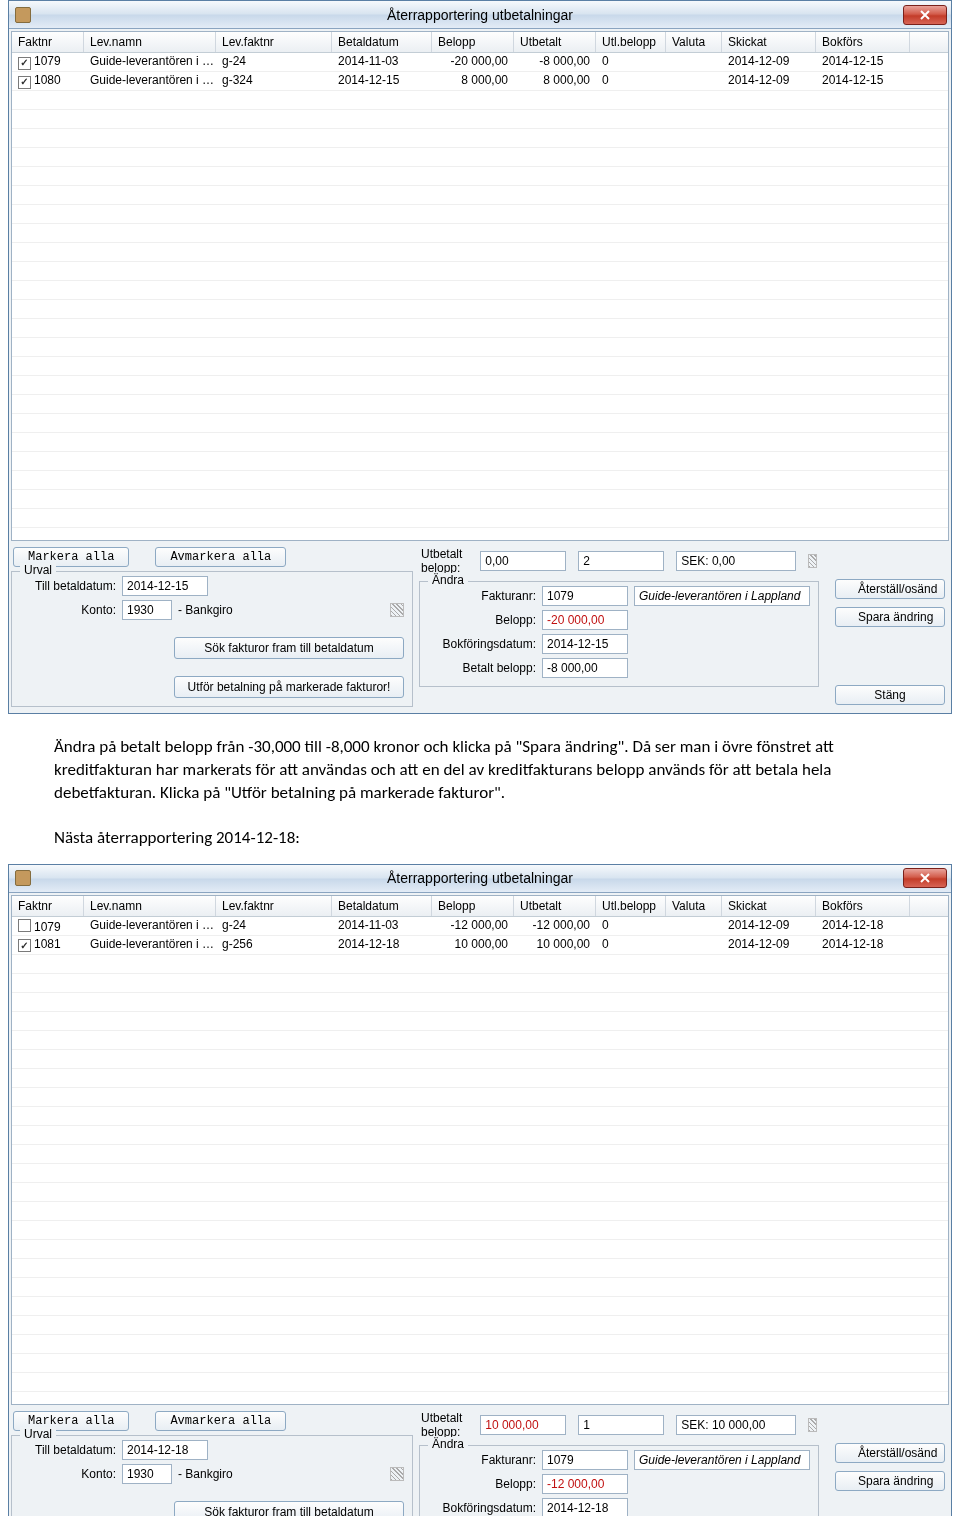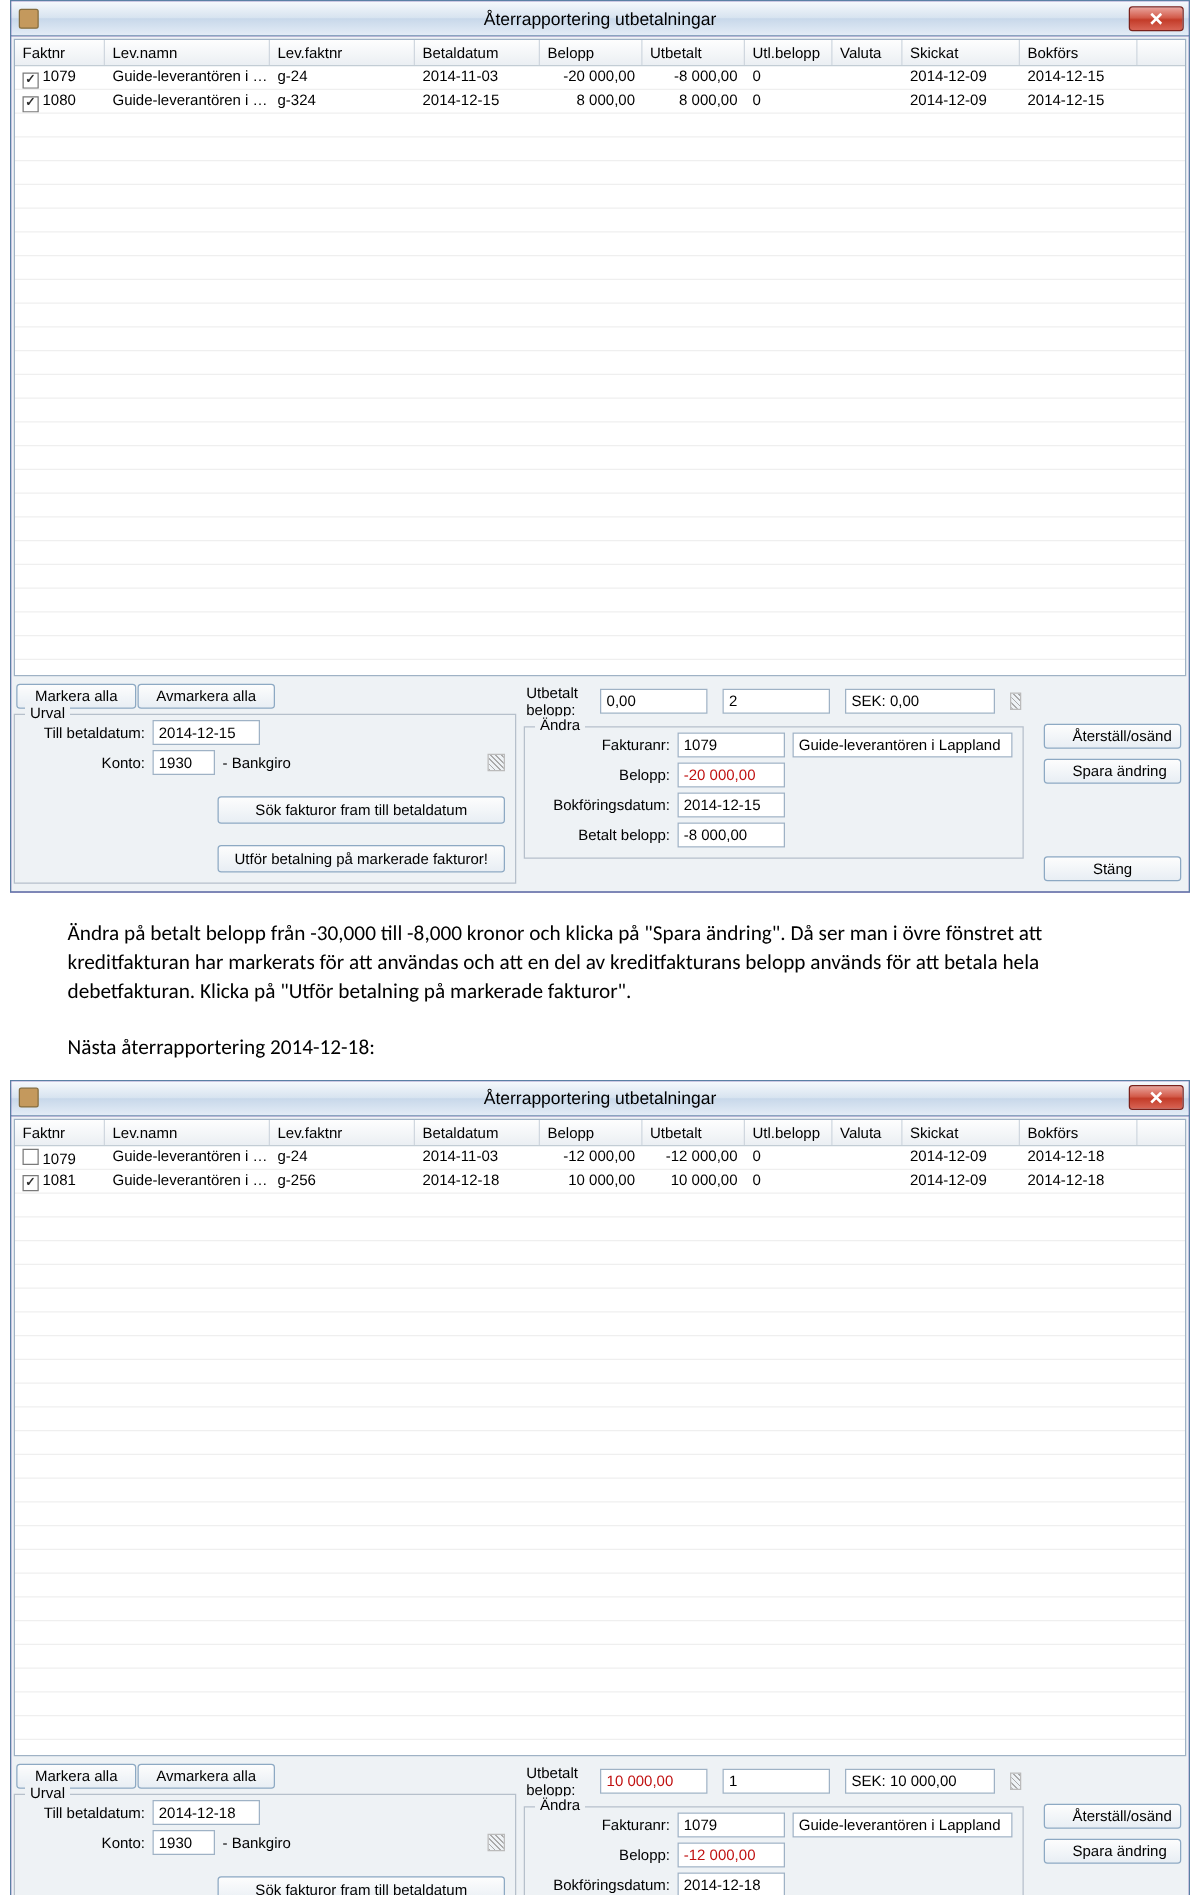--- a/index.html
+++ b/index.html
@@ -7,21 +7,21 @@
     font-family: "Segoe UI", Tahoma, Arial, sans-serif;
     background: #fff;
     width: 960px;
     font-size: 13px;
     color: #000;
   }
   .page { padding: 0 0 30px 0; }
   .window {
     border: 1px solid #5a7fa4;
     margin: 0 8px 4px 8px;
-    background: #4c1d95;
+    background: #0f172a;
   }
   .titlebar {
     height: 28px;
     background: linear-gradient(#f6f9fc, #d8e4f0 48%, #c8d8ea 52%, #e3ecf6);
     border-bottom: 1px solid #8aa4c0;
     display: flex;
     align-items: center;
     position: relative;
   }
   .titlebar .app-icon {
@@ -151,24 +151,24 @@
   .rightcol { width: 130px; display: flex; flex-direction: column; align-items: flex-end; padding: 0 4px 2px 4px; }
   .row { display: flex; align-items: center; margin-bottom: 4px; gap: 6px; }
   .lbl { text-align: right; }
   .lbl.w1 { width: 96px; }
   .lbl.w2 { width: 108px; }
   .hatch {
     width: 14px; height: 14px;
     background: repeating-linear-gradient(45deg,#aaa 0,#aaa 1px,transparent 1px,transparent 3px);
     border: 1px solid #bbb;
   }
-  .btns-top { display: flex; gap: 1px; padding: 4px 2px 2px 2px; }
+  .btns-top { display: flex; gap: 26px; padding: 4px 2px 2px 2px; font-family: Liberation Mono, monospace; }
   .toprow { display: flex; align-items: center; gap: 12px; padding: 4px 2px; }
   .red { color: #c01010; }
-  .flexfill { flex: 1; }
+  .flexfill { flex: 1; font-style: italic; }
   
   .para {
     font-family: Calibri, Arial, sans-serif;
     font-size: 17px;
     line-height: 1.35;
     margin: 22px 54px 0 54px;
   }
 </style>
 </head>
 <body>

